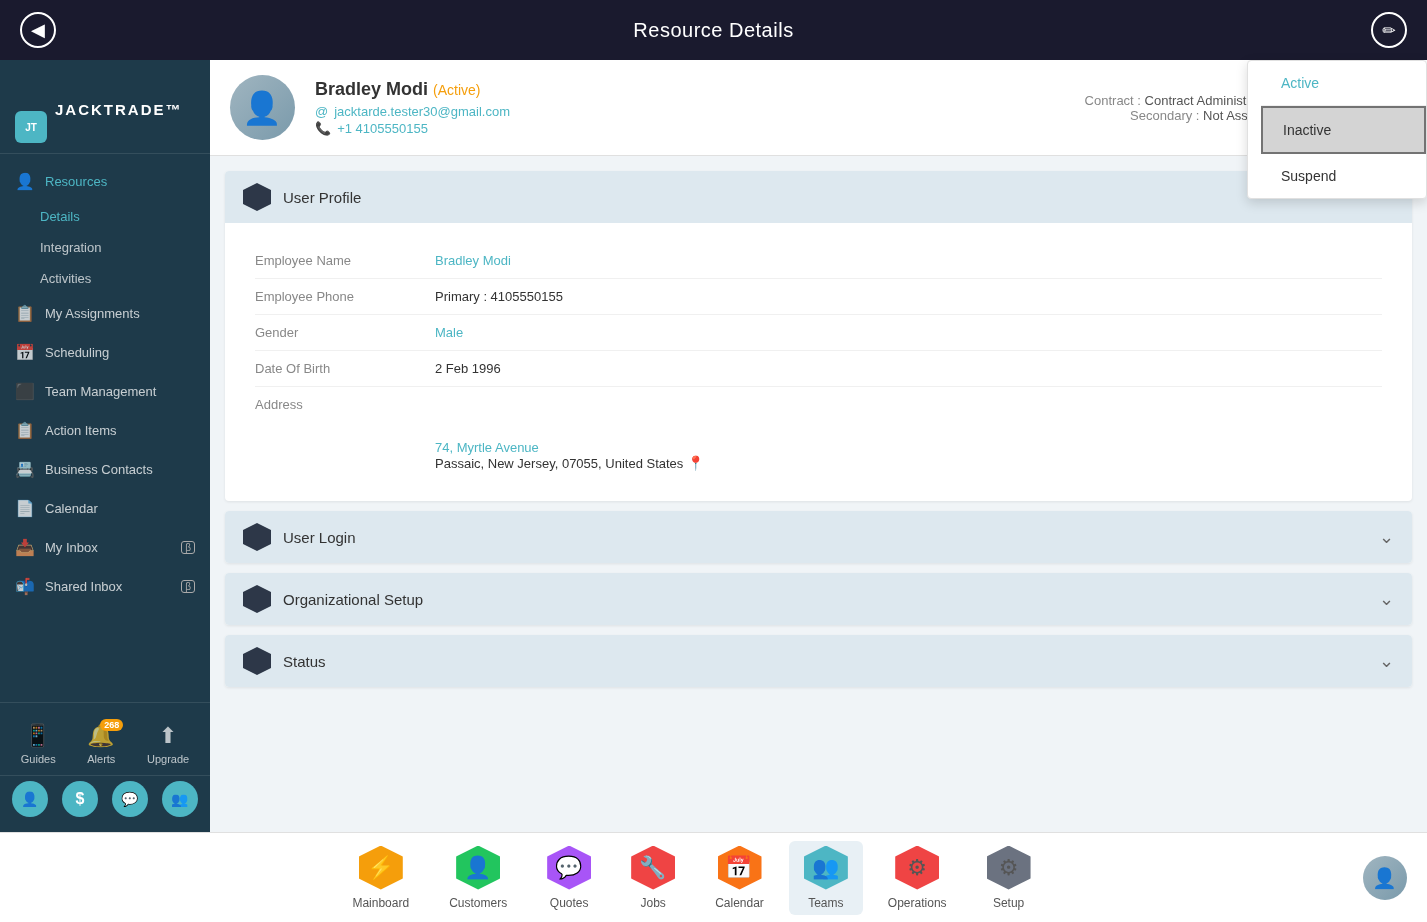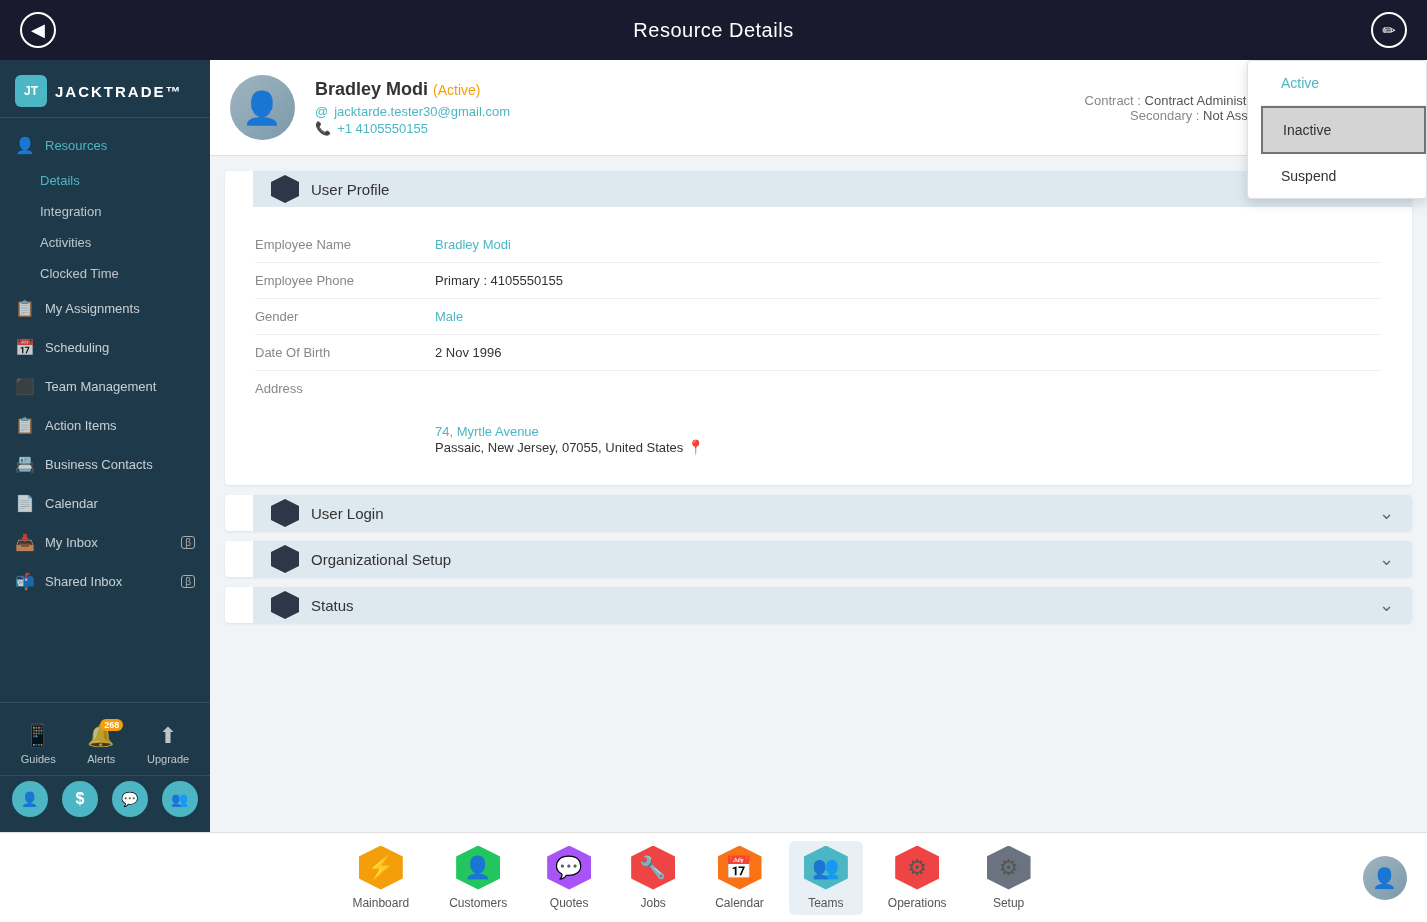--- a/index.html
+++ b/index.html
@@ -62,22 +62,23 @@
       align-items: center;
       gap: 8px;
       border-bottom: 1px solid rgba(255,255,255,0.1);
     }
     .logo-icon {
       width: 32px; height: 32px;
       background: #4db6c4;
       border-radius: 6px;
       display: flex; align-items: center; justify-content: center;
       font-weight: bold;
-      font-size: 12px;
-      color: white;
+      font-size: 10px;
+      color: white;
+      margin-top: 36px;
     }
     .logo-text {
       font-size: 15px;
       font-weight: 700;
       letter-spacing: 2px;
       color: white;
     }
 
     .sidebar-section {
       padding: 8px 0;
@@ -237,26 +238,25 @@
       gap: 10px;
     }
     .section-card {
       background: white;
       border-radius: 4px;
       overflow: hidden;
       box-shadow: 0 1px 3px rgba(0,0,0,0.08);
     }
     .section-header {
       background: #dde8ef;
-      padding: 4px 18px;
+      padding: 12px 18px;
       display: flex;
       align-items: center;
       justify-content: space-between;
       cursor: pointer;
-      margin-left: 28px;
     }
     .section-header-left {
       display: flex;
       align-items: center;
       gap: 12px;
       font-size: 15px;
       font-weight: 500;
       color: #333;
     }
     .hex-icon {
@@ -402,23 +402,20 @@
       </div>
       <div class="sidebar-subitem active">
         <span>Details</span>
       </div>
       <div class="sidebar-subitem">
         <span>Integration</span>
       </div>
       <div class="sidebar-subitem">
         <span>Activities</span>
       </div>
-      <div class="sidebar-subitem">
-        <span>Clocked Time</span>
-      </div>
       <div class="sidebar-item">
         <span class="sidebar-icon">📋</span>
         <span class="sidebar-label">My Assignments</span>
       </div>
       <div class="sidebar-item">
         <span class="sidebar-icon">📅</span>
         <span class="sidebar-label">Scheduling</span>
       </div>
       <div class="sidebar-item">
         <span class="sidebar-icon">⬛</span>
@@ -541,21 +538,21 @@
           <div class="field-row">
             <span class="field-label">Employee Phone</span>
             <span class="field-value">Primary : 4105550155</span>
           </div>
           <div class="field-row">
             <span class="field-label">Gender</span>
             <span class="field-value link">Male</span>
           </div>
           <div class="field-row">
             <span class="field-label">Date Of Birth</span>
-            <span class="field-value">2 Nov 1996</span>
+            <span class="field-value">2 Feb 1996</span>
           </div>
           <div class="field-row">
             <span class="field-label">Address</span>
             <div class="field-value">
               <div style="color:#4db6c4;margin-top:43px;">74, Myrtle Avenue</div>
               <div>
                 <span>Passaic, New Jersey, 07055, United States</span>
                 <span class="location-pin"> 📍</span>
               </div>
             </div>

